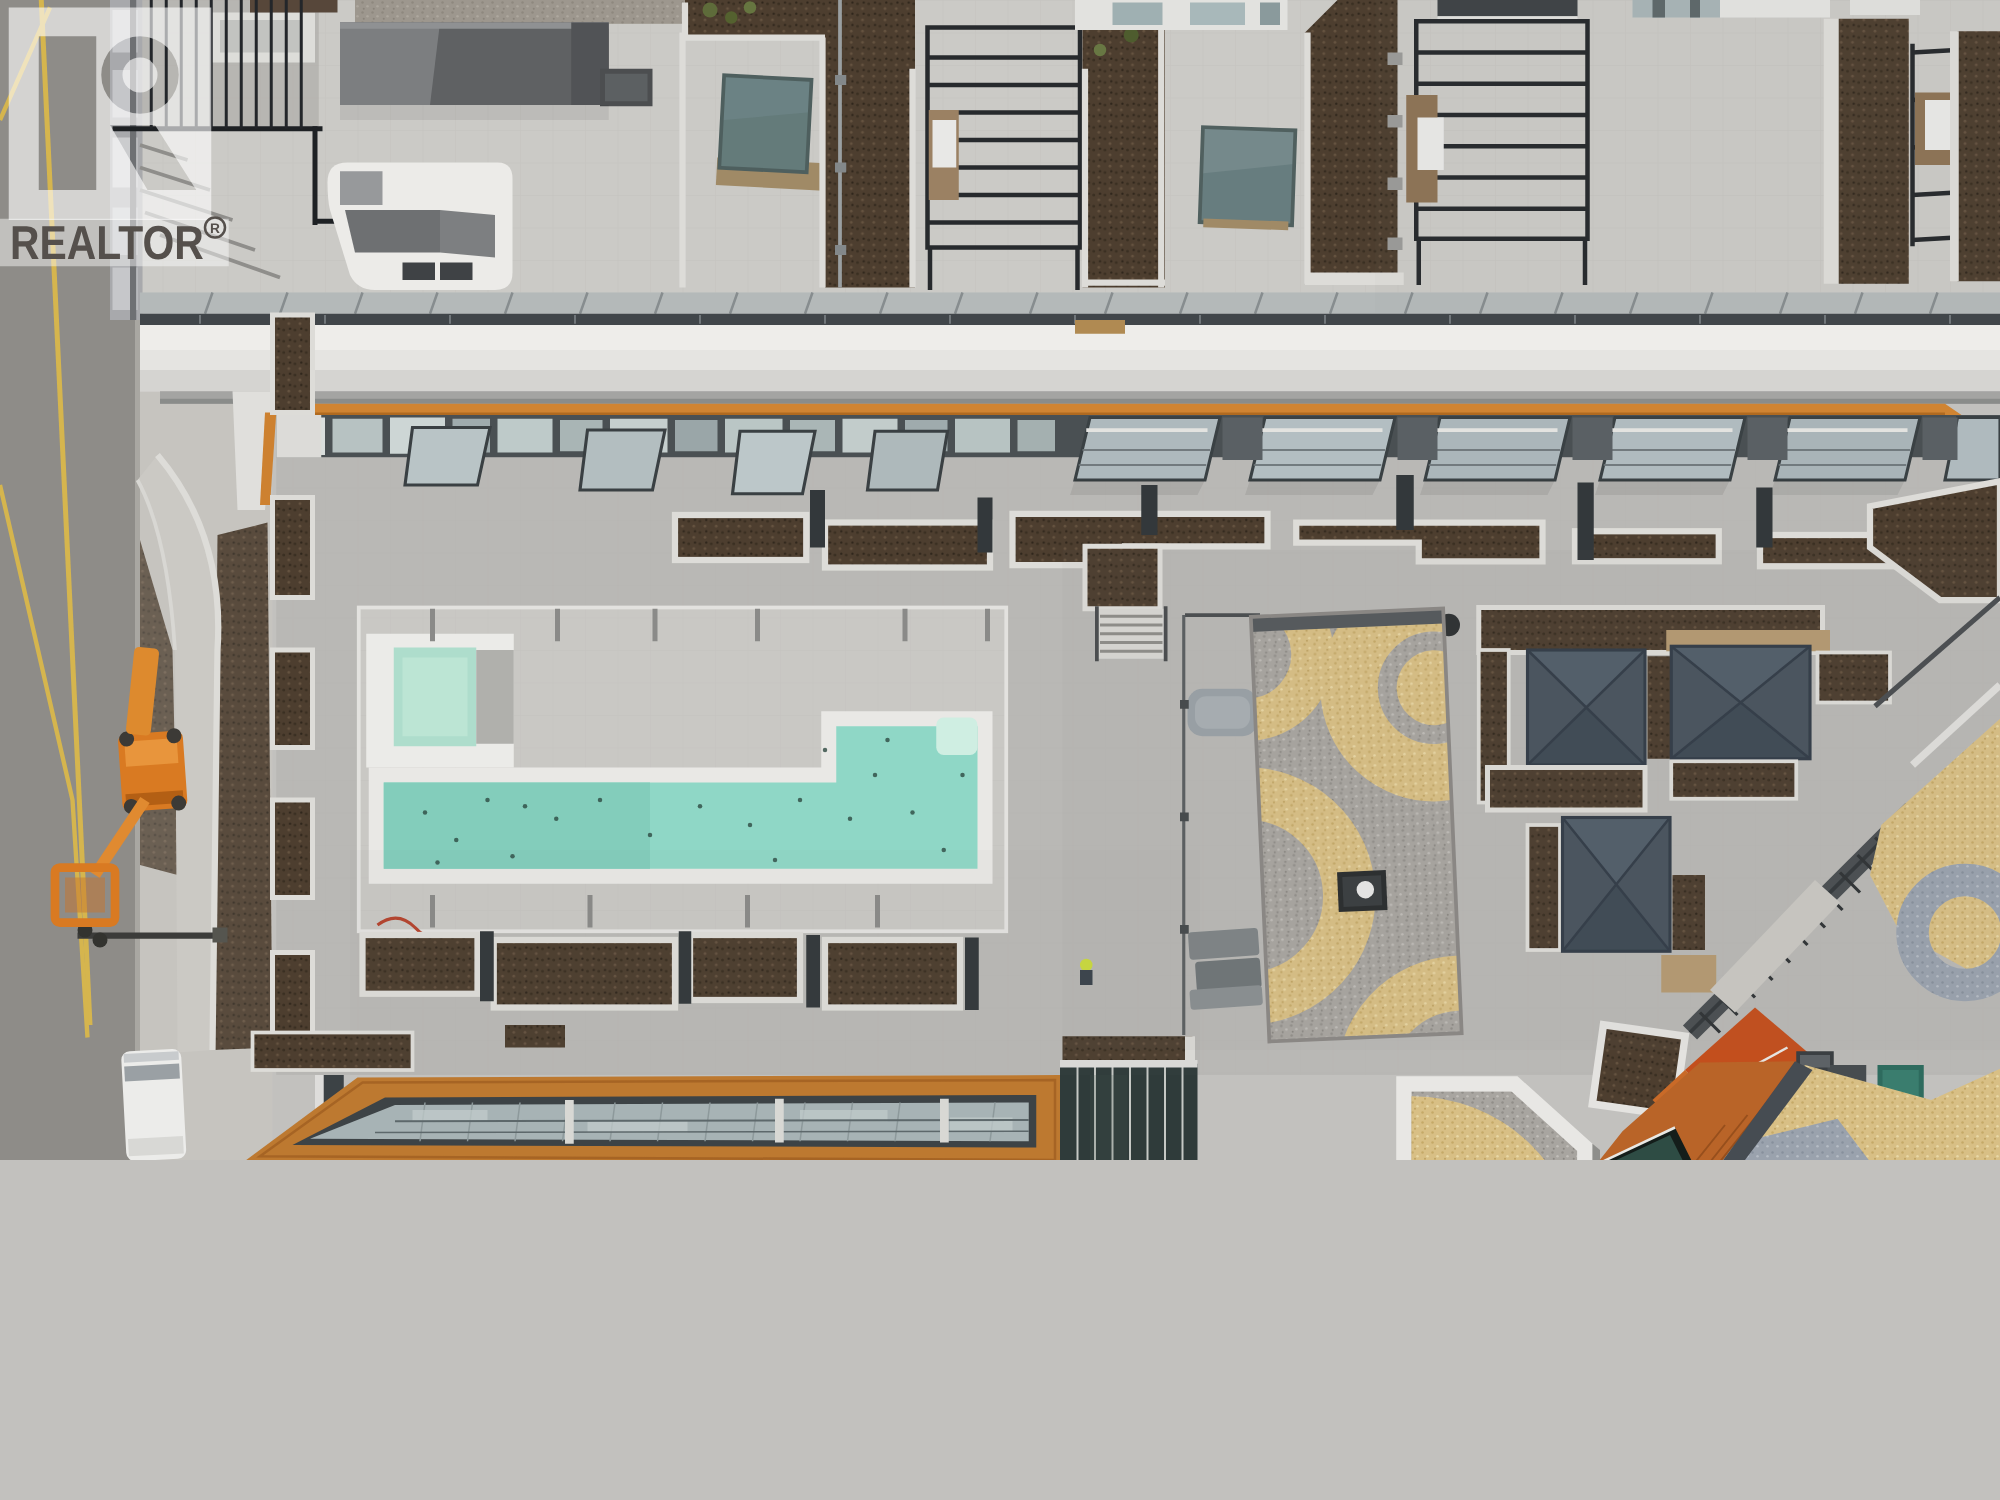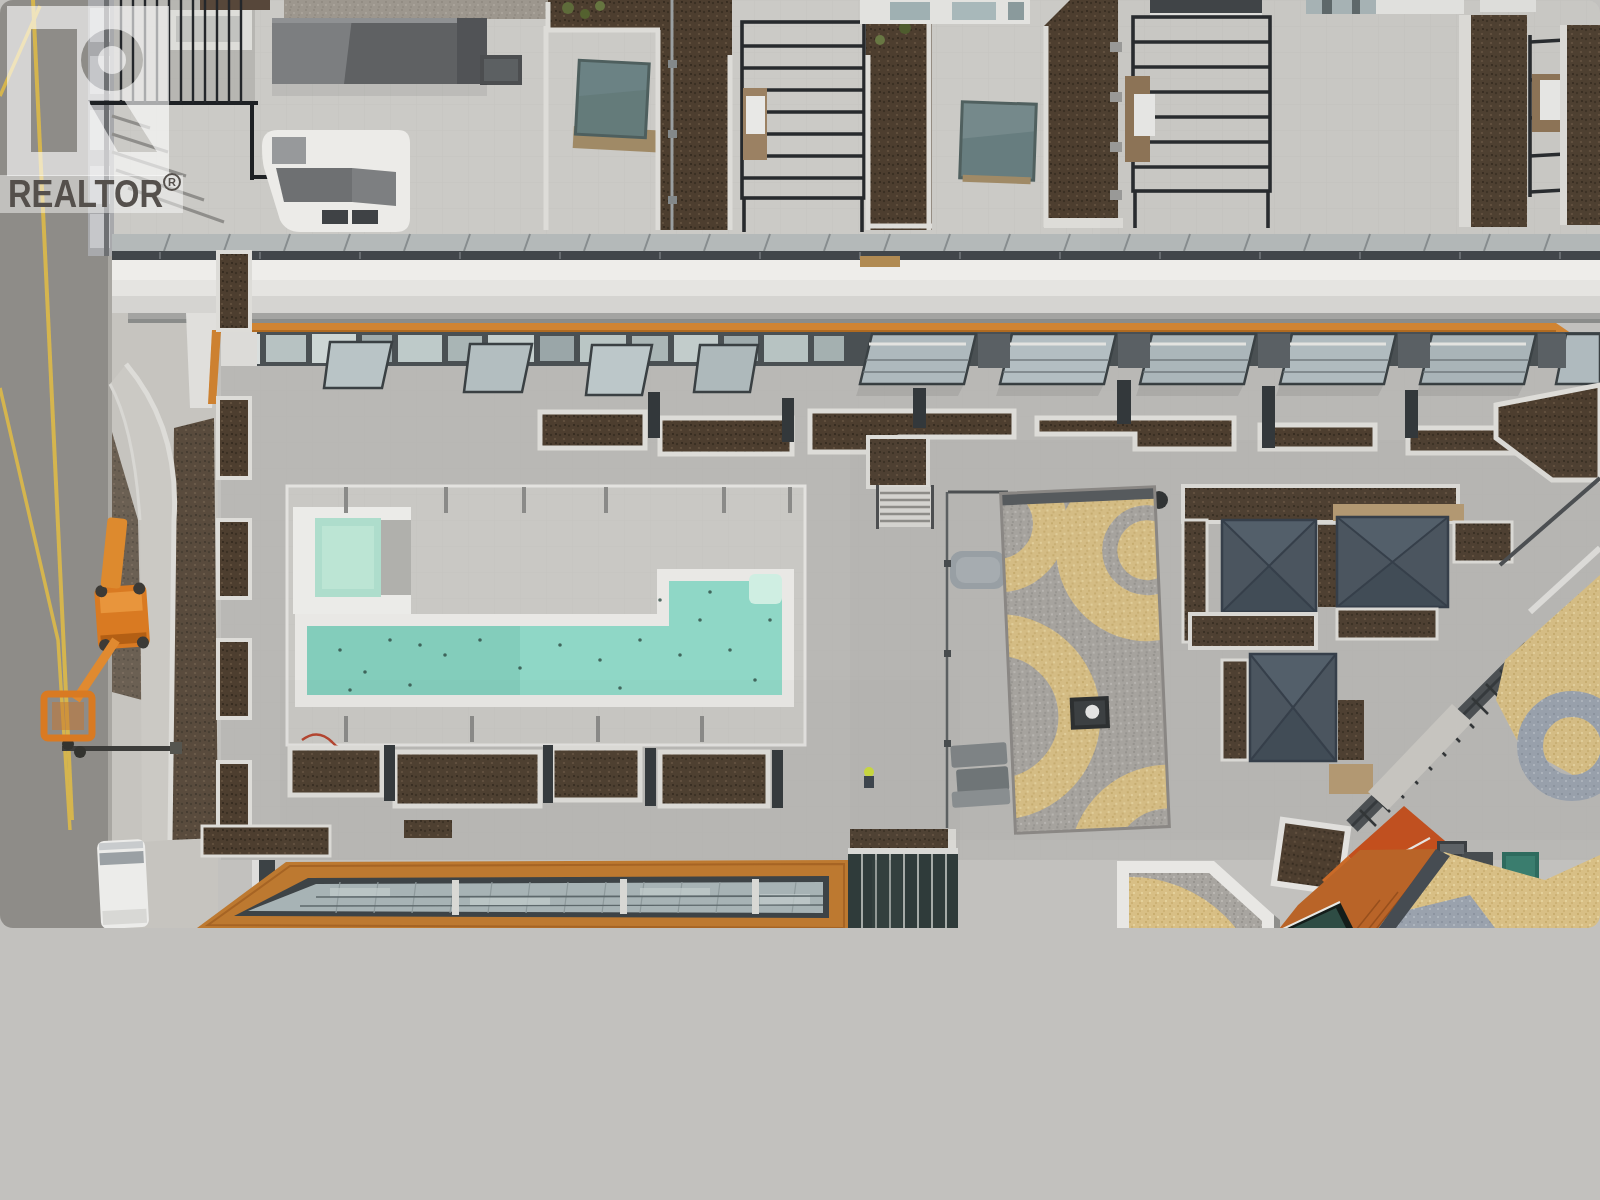--- a/index.html
+++ b/index.html
@@ -1,16 +1,16 @@
 <!DOCTYPE html>
 <html><head>
 <meta charset="utf-8">
 <style>
 html,body{margin:0;padding:0;background:#c2c1be;font-family:"Liberation Sans",sans-serif;}
-#stage{position:relative;width:1600px;height:928px;overflow:hidden;border-radius:13px;}
+#stage{position:relative;width:1600px;height:928px;overflow:hidden;}
 </style>
 </head>
 <body>
 <div id="stage">
 <svg width="1600" height="1200" viewBox="0 0 1600 1200" xmlns="http://www.w3.org/2000/svg">
 <defs>
 <pattern id="grid" width="26" height="26" patternUnits="userSpaceOnUse">
 <rect width="26" height="26" fill="none"></rect>
 <path d="M0 0H26M0 0V26" stroke="#aeada9" stroke-width="1" opacity="0.5"></path>
 </pattern>

